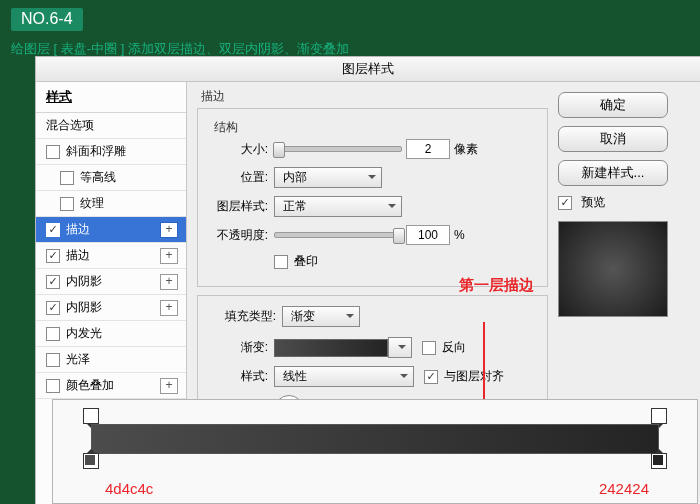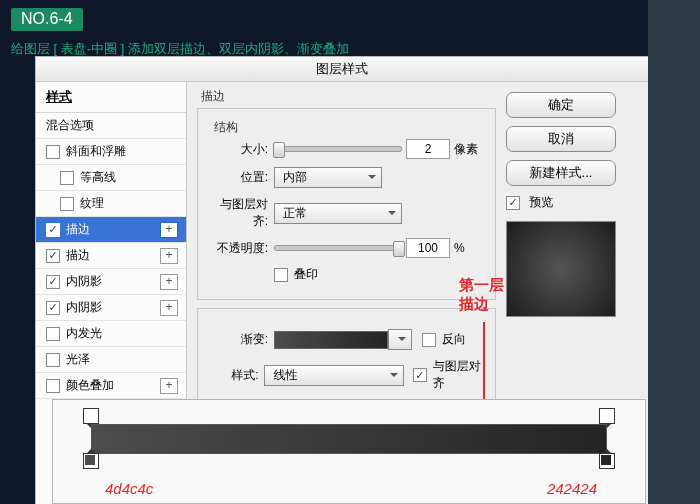--- a/index.html
+++ b/index.html
@@ -1,16 +1,16 @@
 <!DOCTYPE html>
 <html><head>
 <meta charset="utf-8">
 <style>
 html,body{margin:0;padding:0;font-family:"Microsoft YaHei",sans-serif;font-size:12px;background:#2c3a44;}
-.stage{position:relative;width:648px;height:504px;overflow:hidden;background:#0f172a;}
+.stage{position:relative;width:700px;height:504px;overflow:hidden;background:#14532d;}
 .tag{position:absolute;left:11px;top:8px;padding:2px 10px 3px;background:#1b8a62;color:#fff;font-size:16px;border-radius:2px;}
 .caption{position:absolute;left:11px;top:40px;color:#18b07e;font-size:13px;}
 .dialog{position:absolute;left:35px;top:56px;right:0;bottom:0;background:#eeeeee;border:1px solid #b9b9b9;border-right:none;border-bottom:none;}
 .titlebar{height:24px;line-height:24px;text-align:center;background:linear-gradient(#f8f8f8,#e6e6e6);border-bottom:1px solid #c6c6c6;font-size:13px;}
 .body{position:absolute;left:0;top:25px;right:0;bottom:0;display:flex;}
 .sidebar{width:150px;border-right:1px solid #c6c6c6;background:#fcfcfc;}
 .sb-head{padding:6px 10px;border-bottom:1px solid #d5d5d5;font-weight:bold;font-size:13px;text-decoration:underline;}
 .sb-item{display:flex;align-items:center;justify-content:space-between;padding:4px 8px 4px 10px;border-bottom:1px solid #e4e4e4;}
 .sb-item.indent{padding-left:24px;}
 .sb-item.selected{background:#3874d6;color:#fff;}
@@ -33,21 +33,21 @@
 .sel::after{content:"";position:absolute;right:5px;top:7px;border:4px solid transparent;border-top-color:#555;}
 .btn{display:block;width:108px;height:24px;line-height:24px;text-align:center;border:1px solid #8b8b8b;background:linear-gradient(#fdfdfd,#e2e2e2);border-radius:7px;margin-bottom:8px;font-size:13px;}
 .rightcol{width:134px;padding:10px 8px 0 0;}
 .preview{margin-top:10px;width:108px;height:94px;border:1px solid #8b8b8b;background:radial-gradient(circle at 50% 50%,#555,#1c1c1c);} 
 .angle-dial{width:28px;height:28px;border:1px solid #8a8a8a;border-radius:50%;background:#fff;position:relative;display:inline-block;vertical-align:middle;}
 .angle-dial::after{content:"";position:absolute;left:50%;top:50%;width:1px;height:11px;background:#333;transform-origin:top;transform:rotate(0deg);}
 .gradbar{height:16px;border:1px solid #666;background:linear-gradient(90deg,#4d4c4c,#242424);display:inline-block;}
 .annot{position:absolute;color:#e9262a;font-size:15px;font-weight:bold;}
 .arrow{position:absolute;width:2px;background:#e9262a;}
 .arrow::after{content:"";position:absolute;left:-5px;bottom:-1px;border:6px solid transparent;border-top-color:#e9262a;}
-.editor{position:absolute;left:52px;right:2px;bottom:0;height:103px;background:#f9f9f9;border:1px solid #b4b4b4;font-style:italic;}
+.editor{position:absolute;left:52px;right:2px;bottom:0;height:103px;background:#f9f9f9;border:1px solid #b4b4b4;}
 .bigbar{position:absolute;left:38px;right:38px;top:24px;height:28px;border:1px solid #555;background:linear-gradient(90deg,#4d4c4c,#242424);}
 .stop{position:absolute;width:14px;height:14px;background:#fff;border:1px solid #333;}
 .stop.top{top:8px;}
 .stop.bot{bottom:34px;}
 .stop::before{content:"";position:absolute;left:2px;border:5px solid transparent;}
 .stop.top::before{top:14px;border-top-color:#333;}
 .stop.bot::before{bottom:14px;border-bottom-color:#333;}
 .stop.bot .sw{position:absolute;left:1px;top:1px;width:10px;height:10px;}
 .clabel{position:absolute;bottom:6px;color:#e9262a;font-size:15px;}
 .sbtn{display:inline-block;padding:1px 8px;border:1px solid #8a8a8a;background:linear-gradient(#fdfdfd,#e3e3e3);border-radius:3px;font-size:12px;}
@@ -123,38 +123,42 @@
                 <div class="thumb" style="left:-2px"></div>
               </div>
            <div class="num">2</div>
            <span>像素</span>
          </div>
          <div class="row">
            <span class="rlabel">位置:</span>
            <div class="sel">内部</div>
          </div>
          <div class="row">
-           <span class="rlabel">与图层对齐:</span>
+           <span class="rlabel">图层样式:</span>
            <div class="sel" style="min-width:100px">正常</div>
          </div>
          <div class="row">
            <span class="rlabel">不透明度:</span>
            <div class="slider" style="width:126px">
                 <div class="thumb" style="left:118px"></div>
               </div>
            <div class="num">100</div>
            <span>%</span>
          </div>
          <div class="row" style="padding-left:64px">
            <span class="chk"></span>
            <span>叠印</span>
          </div>
        </div>
 
        <div class="gbox" style="border-bottom:none;padding-bottom:30px">
+         <div class="row">
+           <span class="rlabel" style="width:66px">填充类型:</span>
+           <div class="sel" style="min-width:50px">渐变</div>
+         </div>
          <div class="row" style="margin-top:10px">
            <span class="rlabel">渐变:</span>
            <span class="gradbar" style="width:112px"></span>
            <span class="sel" style="min-width:0;width:4px;padding:0 14px 0 4px"></span>
            <span style="width:10px"></span>
            <span class="chk"></span>
            <span>反向</span>
          </div>
          <div class="row">
            <span class="rlabel">样式:</span>

